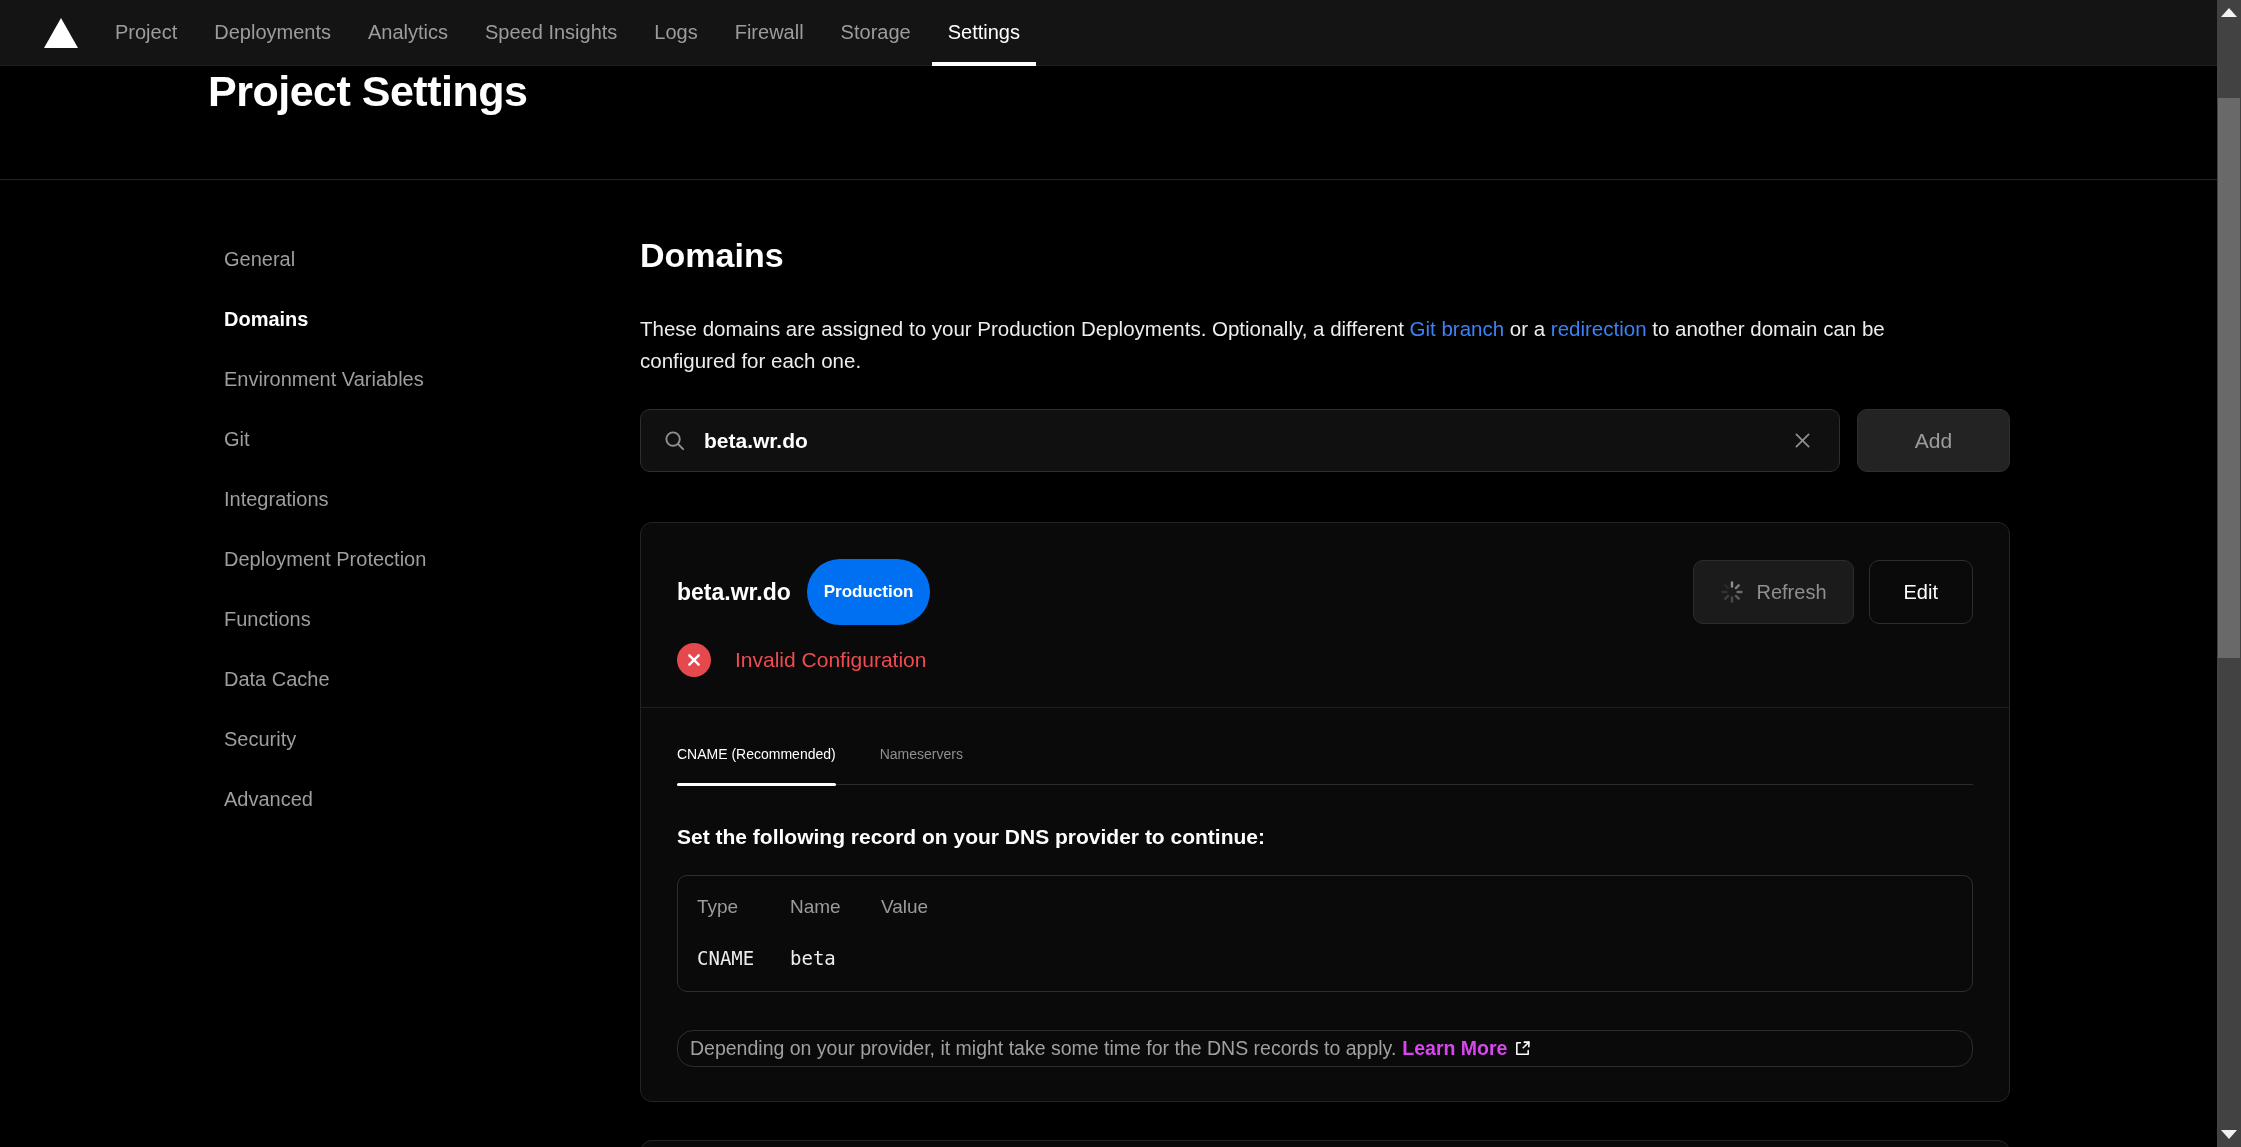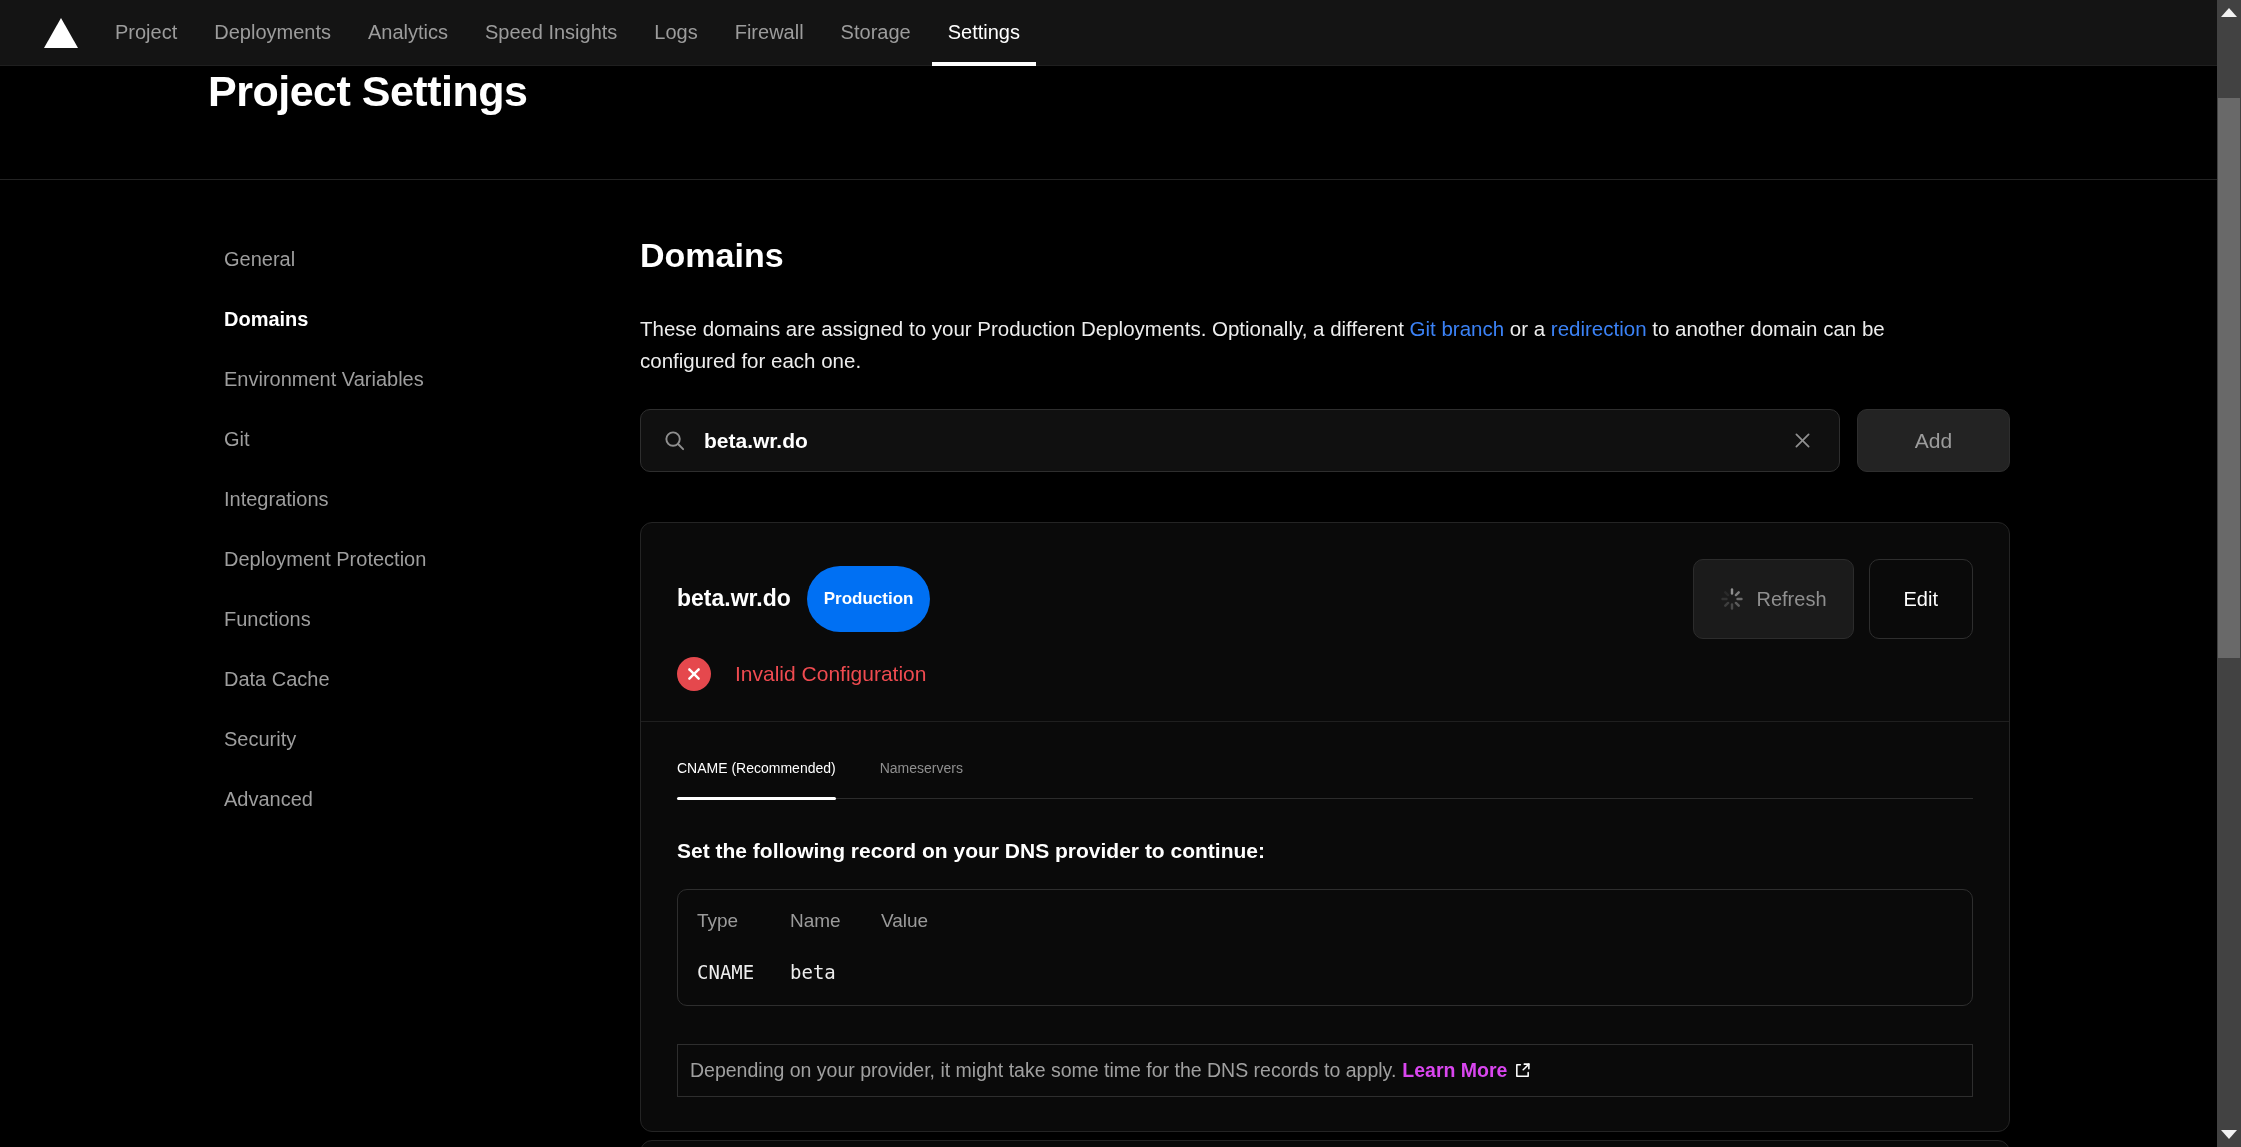--- a/index.html
+++ b/index.html
@@ -79,21 +79,21 @@
   }
   .card-top { padding:36px 36px 0; display:flex; align-items:center; justify-content:space-between; }
   .domain-left { display:flex; align-items:center; gap:16px; }
   .domain-name { font-size:23px; font-weight:600; color:#fff; }
   .badge {
     background:#0070f3; color:#fff; font-size:17px; font-weight:600;
     padding:23px 17px; border-radius:999px; line-height:1.2;
   }
   .btn-group { display:flex; gap:15px; }
   .btn {
-    height:80px; border-radius:10px; font-size:20px; cursor:pointer;
+    height:64px; border-radius:10px; font-size:20px; cursor:pointer;
     display:flex; align-items:center; justify-content:center;
     font-family:"Liberation Sans", sans-serif;
   }
   .btn-refresh { background:#1b1b1b; border:1px solid #2c2c2c; color:#8f8f8f; padding:0 26px; gap:13px; }
   .btn-edit { background:transparent; border:1px solid #2e2e2e; color:#fff; padding:0 34px; font-weight:500; }
 
   .status-row { display:flex; align-items:center; gap:24px; padding:18px 36px 30px; }
   .error-circle {
     width:34px; height:34px; border-radius:50%; background:#e5484d;
     display:flex; align-items:center; justify-content:center; flex:none;
@@ -114,22 +114,22 @@
 
   .record-box {
     margin:26px 36px 0; border:1px solid #2e2e2e; border-radius:10px;
     padding:20px 19px 22px;
   }
   .record-grid { display:grid; grid-template-columns:93px 91px auto; row-gap:29px; }
   .rec-h { font-size:19px; color:#9b9b9b; }
   .rec-v { font-size:19px; color:#ededed; font-family:"DejaVu Sans Mono", monospace; }
 
   .note-box {
-    margin:38px 36px 34px; border:1px solid #2e2e2e; border-radius:0;
-    height:53px; display:flex; align-items:center; padding:0 12px;
+    margin:38px 36px 34px; border:1px solid #2e2e2e; border-radius:16px;
+    height:37px; display:flex; align-items:center; padding:0 12px;
     font-size:19.5px; color:#a0a0a0; white-space:nowrap;
   }
   .learn-more {
     color:#d946ef; font-weight:600; display:inline-flex; align-items:center;
     gap:7px; cursor:pointer; margin-left:6px;
   }
 
   
   .next-card {
     position:absolute; left:640px; top:1140px; width:1370px; height:24px;

